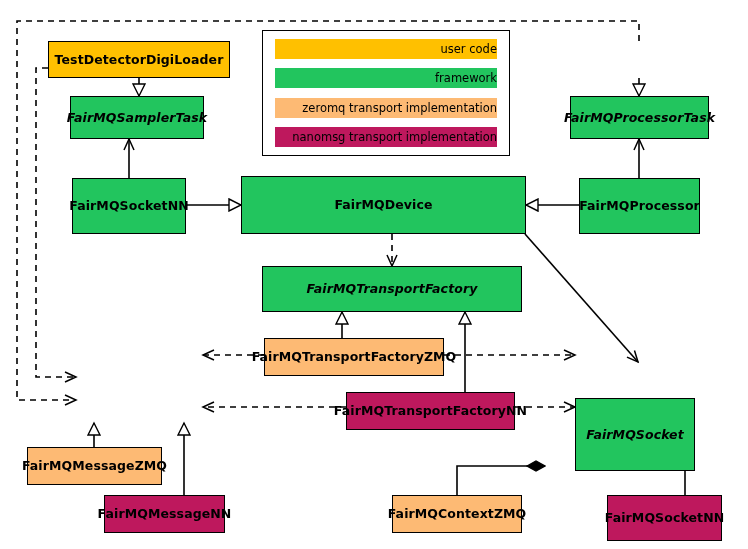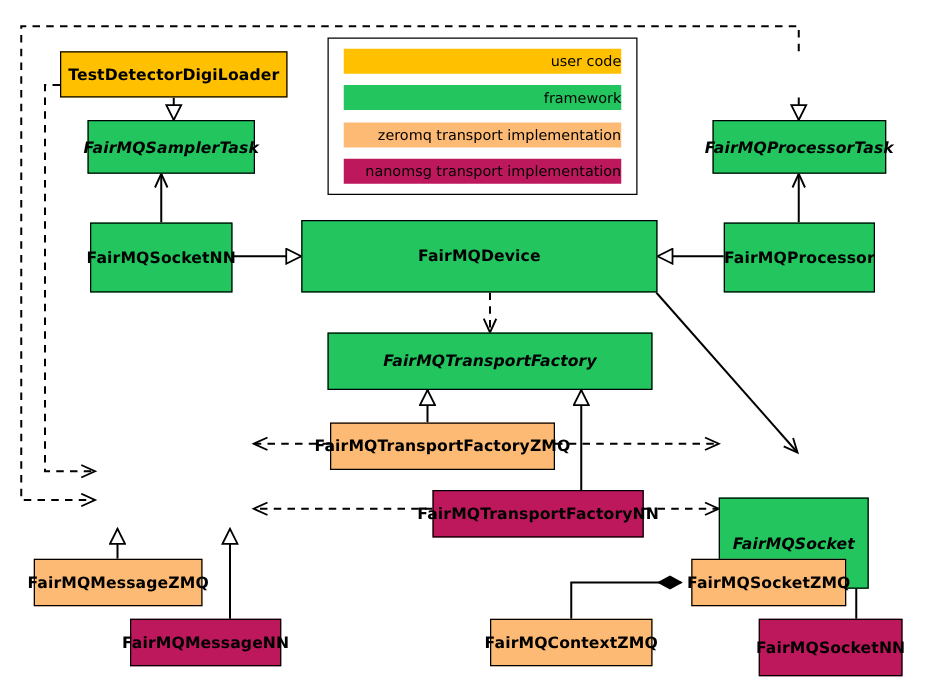--- a/index.html
+++ b/index.html
@@ -172,19 +172,18 @@
 
   <div class="node c-nn" style="left:346px; top:392px; width:169px; height:38px;">FairMQTransportFactoryNN</div>
 
 
   <div class="node c-framework abstract" style="left:575px; top:350px; width:120px; height:73px;margin-top:48px;">FairMQSocket</div>
 
   <div class="node c-zmq" style="left:27px; top:447px; width:135px; height:38px;">FairMQMessageZMQ</div>
 
   <div class="node c-nn" style="left:104px; top:495px; width:121px; height:38px;">FairMQMessageNN</div>
 
-  <div class="node c-zmq" style="left:553px; top:447px; width:124px; height:38px;">FairMQSocketZMQ</div>
 
   <div class="node c-nn" style="left:607px; top:495px; width:115px; height:46px;">FairMQSocketNN</div>
 
   <div class="node c-zmq" style="left:392px; top:495px; width:130px; height:38px;">FairMQContextZMQ</div>
 
 </div>
 
 </body></html>

